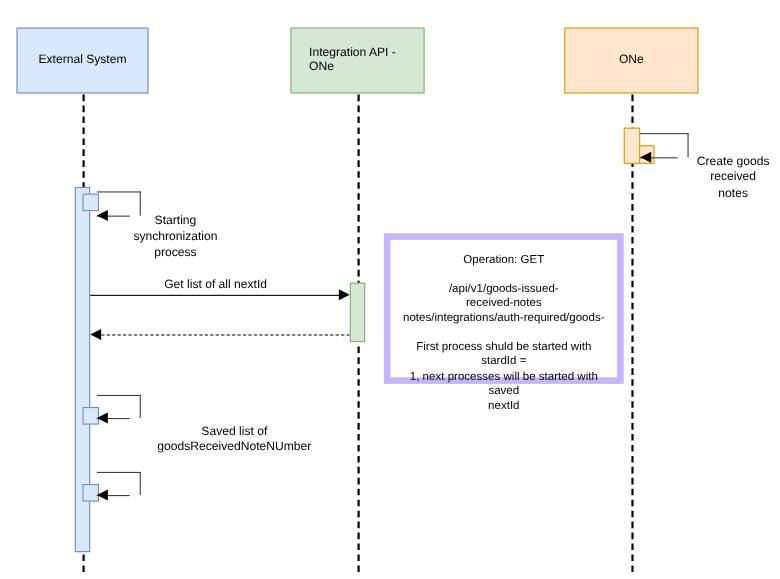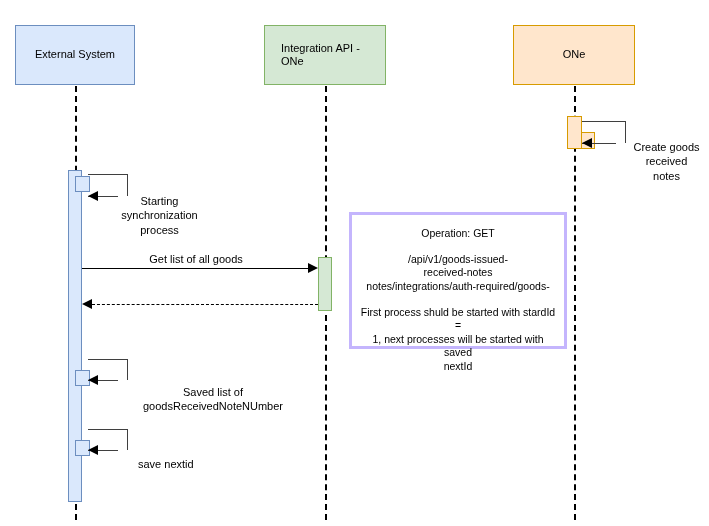--- a/index.html
+++ b/index.html
@@ -135,21 +135,21 @@
     font-size: 11px;
     color: #000000;
     text-align: center;
     line-height: 1.3;
     margin-top: 28px;
   }
   .note-box {
     position: absolute;
     left: 349px; top: 212px; width: 218px; height: 137px;
     box-sizing: border-box;
-    border: 3px solid #c4b5fd;
+    border: 6px solid #c4b5fd;
     background: #ffffff;
     font-size: 10.5px;
     color: #000000;
     text-align: center;
     line-height: 1.3;
     padding: 12px 8px 8px 8px;
   }
   .note-line { margin: 0; }
   .note-gap { height: 12px; }
 </style>
@@ -199,21 +199,21 @@
     <div class="sc-arrow" style="left:0px; top:17px;"></div>
   </div>
   <div class="selfcall-label" style="left:112px; top:166px; width:95px;">
     <div>Starting</div>
     <div>synchronization</div>
     <div>process</div>
   </div>
 
   <div class="msg-line" style="left:82px; top:268px; width:228px;"></div>
   <div class="msg-arrow-right" style="left:308px; top:263px;"></div>
-  <div class="msg-label" style="left:82px; top:253px; width:228px;">Get list of all goods</div>
+  <div class="msg-label" style="left:82px; top:253px; width:228px;">Get list of all nextId</div>
 
   <div class="msg-line dashed" style="left:92px; top:304px; width:226px;"></div>
   <div class="msg-arrow-left" style="left:82px; top:299px;"></div>
 
   <div class="activation act-api"></div>
 
   <div class="note-box">
     <p class="note-line">Operation: GET</p>
     <div class="note-gap"></div>
     <p class="note-line">/api/v1/goods-issued-</p>
@@ -237,17 +237,14 @@
     <div>goodsReceivedNoteNUmber</div>
   </div>
 
   <div class="activation act-external-nest" style="top:440px;"></div>
   <div class="selfcall" style="left:88px; top:429px; width:40px; height:21px;">
     <div class="sc-top" style="width:40px;"></div>
     <div class="sc-right" style="left:39px; height:21px;"></div>
     <div class="sc-bottom" style="top:21px; width:30px;"></div>
     <div class="sc-arrow" style="left:0px; top:16px;"></div>
   </div>
-  <div class="selfcall-label" style="left:138px; top:429px; width:110px; text-align:left;">
-    <div>save nextid</div>
-  </div>
 
 </div>
 
 </body></html>

